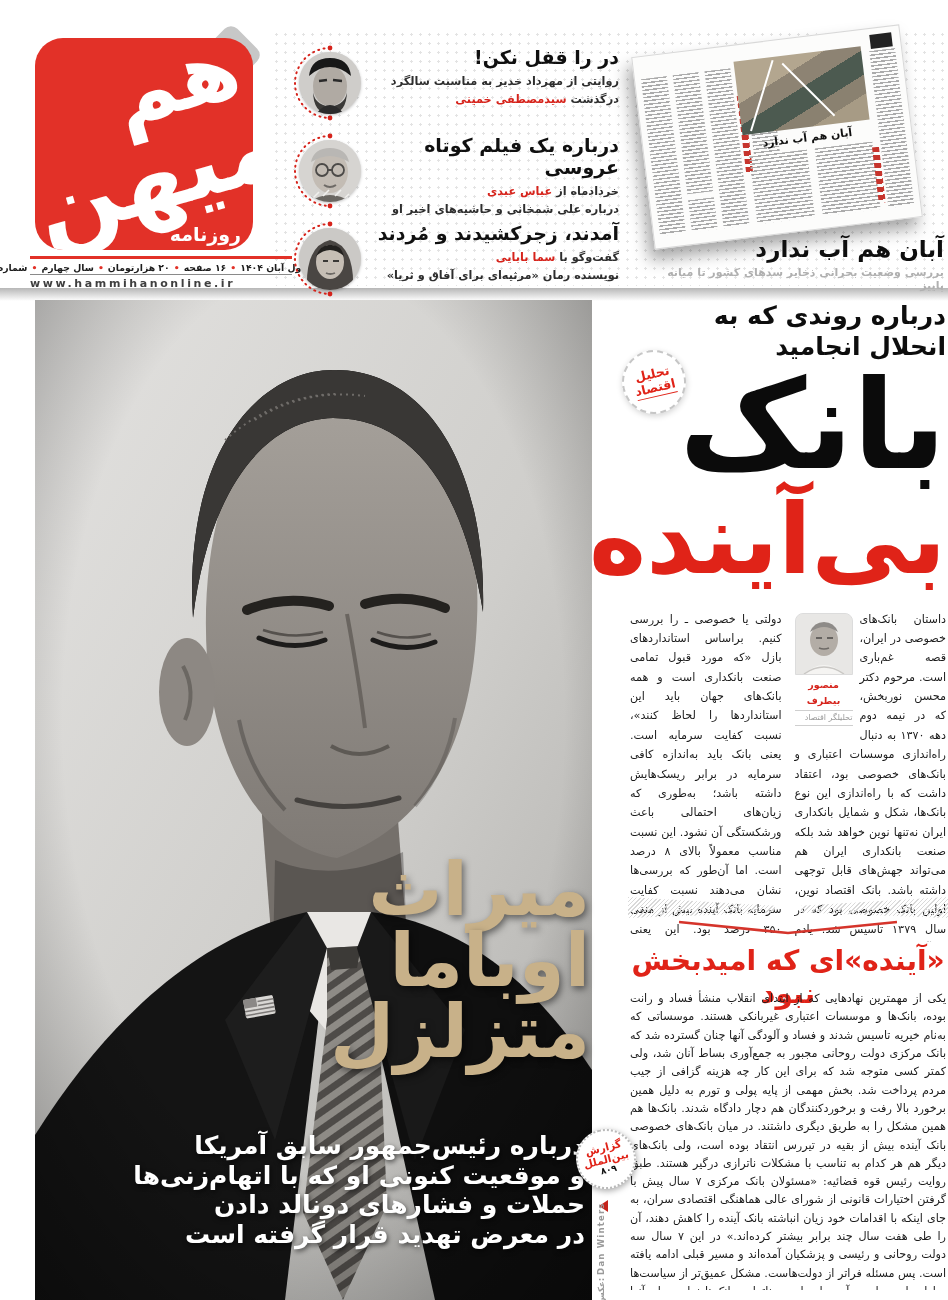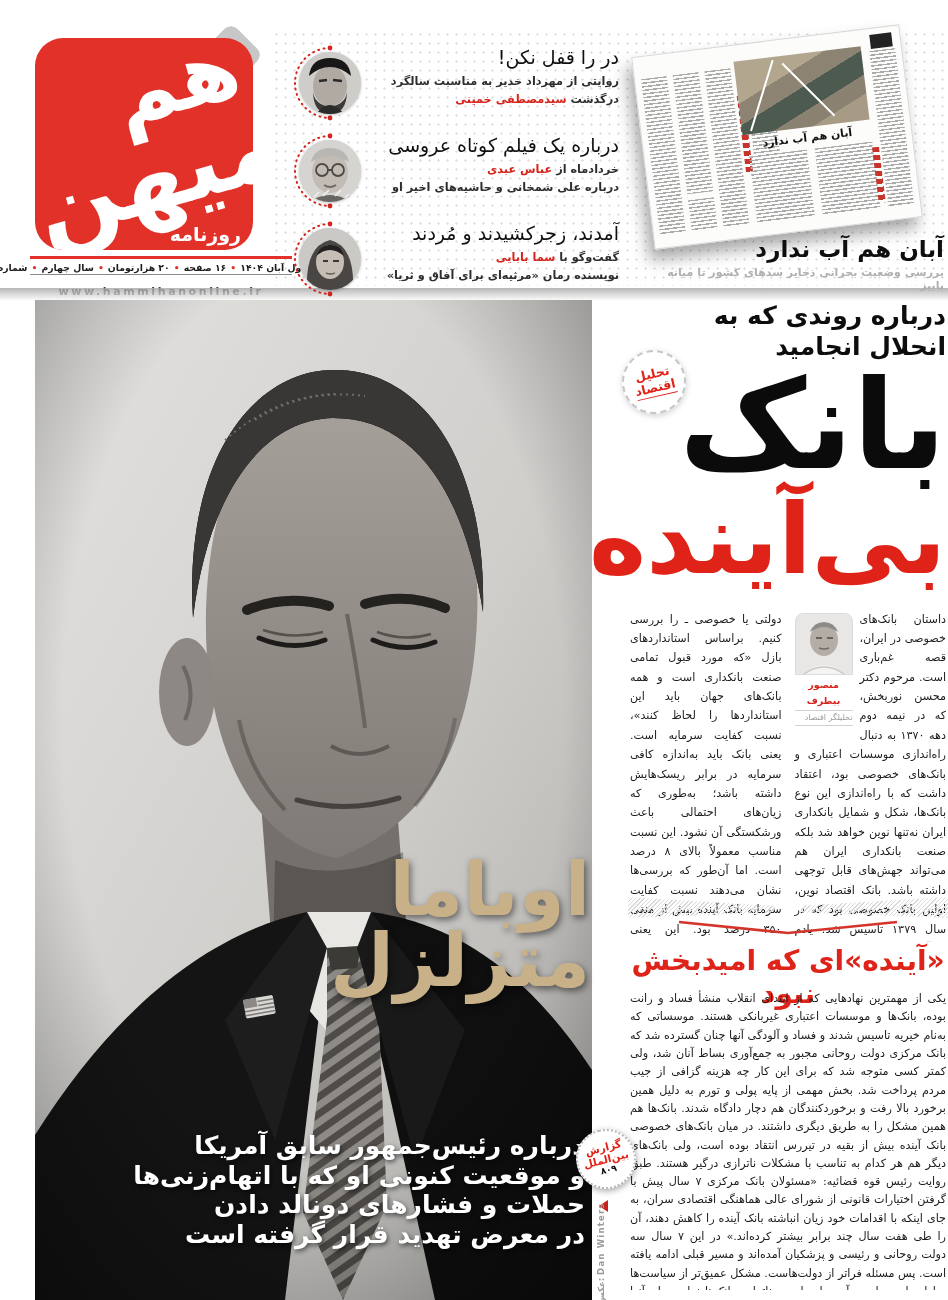--- a/index.html
+++ b/index.html
@@ -10,31 +10,31 @@
         background-image:radial-gradient(#e3e3e3 1.1px,transparent 1.4px);background-size:9px 9px;}
   .fold{position:absolute;left:208px;top:32px;width:46px;height:46px;background:#c7c7c7;border-radius:9px;transform:rotate(45deg);}
   .logo{position:absolute;left:35px;top:38px;width:218px;height:212px;background:#e23128;border-radius:28px;overflow:hidden;z-index:2;}
   .cal{position:absolute;color:#fff;font-weight:bold;transform:rotate(-16deg);line-height:1;}
   .cal-1{right:14px;top:0px;font-size:86px;}
   .cal-2{left:-4px;bottom:26px;font-size:98px;}
   .rooz{position:absolute;right:12px;bottom:5px;color:#fff;font-size:19px;font-weight:bold;}
   .dateline{position:absolute;left:30px;top:256px;width:262px;border-top:3px solid #e23128;padding-top:3px;
             direction:rtl;display:flex;justify-content:center;gap:4px;font-size:9.3px;font-weight:bold;color:#1d1d1d;white-space:nowrap;}
   .dsep::before{content:"•";color:#e23128;}
-  .website{position:absolute;left:30px;top:274px;width:262px;border-top:1.5px solid #8a8a8a;padding-top:10px;
-           text-align:center;font-size:11px;font-weight:bold;letter-spacing:2.6px;color:#3f3f3f;}
+  .website{position:absolute;left:30px;top:274px;width:262px;border-top:1.5px solid #8a8a8a;padding-top:2px;
+           font-size:11px;font-weight:bold;letter-spacing:2.6px;color:#3f3f3f;}
   .shadowbar{position:absolute;left:0;top:288px;width:948px;height:13px;background:linear-gradient(#9f9f9f,#ffffff);opacity:.75;}
   
   .hitems{position:absolute;left:285px;top:44px;width:334px;z-index:2;}
   .hitem{position:absolute;left:0;width:334px;height:86px;}
   .pwrap{position:absolute;left:6px;top:0;width:78px;height:78px;}
   .pcircle{position:absolute;left:8px;top:8px;width:62px;height:62px;border-radius:50%;overflow:hidden;background:#d9d9d9;box-shadow:0 1px 3px rgba(0,0,0,.25);}
   .arc{position:absolute;left:0;top:0;}
   .htext{position:absolute;right:0;top:2px;width:248px;text-align:right;direction:rtl;}
-  .htitle{font-size:19px;font-weight:normal;color:#101010;margin-bottom:5px;letter-spacing:-.3px;}
+  .htitle{font-size:19px;font-weight:bold;color:#101010;margin-bottom:5px;letter-spacing:-.3px;}
   .hsub{font-size:11.3px;font-weight:bold;color:#2e2e2e;line-height:1.55;}
   .red{color:#d6231b;}
   
   .thumb{position:absolute;left:642px;top:40px;width:268px;height:192px;background:#fcfcfb;transform:rotate(-7deg);
          box-shadow:-6px 10px 16px rgba(0,0,0,.35);border:1px solid #d8d8d8;z-index:2;}
   .ft{position:absolute;background:repeating-linear-gradient(#ababab 0 1.4px,transparent 1.4px 3.6px);}
   .tphoto2{position:absolute;right:40px;top:16px;width:128px;height:74px;
           background:linear-gradient(155deg,#b3a68f 0 32%,#8d8373 32% 48%,#4c5a50 48% 66%,#8a8170 66% 80%,#a79b85 80%);}
   .tline{position:absolute;background:#fff;}
   .thead{position:absolute;right:40px;top:94px;width:128px;text-align:center;font-size:11px;font-weight:bold;color:#111;direction:rtl;}
@@ -288,20 +288,21 @@
       <g transform="translate(208 700) rotate(-10)">
         <rect width="30" height="19" rx="2" fill="#d9d7d4"></rect>
         <rect width="13" height="9" fill="#8b8886"></rect>
         <path d="M0 12 H30 M0 16 H30 M14 4 H30 M14 8 H30" stroke="#7c7977" stroke-width="1.6"></path>
       </g>
       <rect width="557" height="1000" fill="url(#vig)"></rect>
     </svg>
   </div>
 
   <div class="gold">
+    <div>میراث</div>
     <div>اوباما</div>
     <div>متزلزل</div>
   </div>
   <div class="dek">
     <div>درباره رئیس‌جمهور سابق آمریکا</div>
     <div>و موقعیت کنونی او که با اتهام‌زنی‌ها</div>
     <div>حملات و فشارهای دونالد دادن</div>
     <div>در معرض تهدید قرار گرفته است</div>
   </div>
   <div class="badge">

